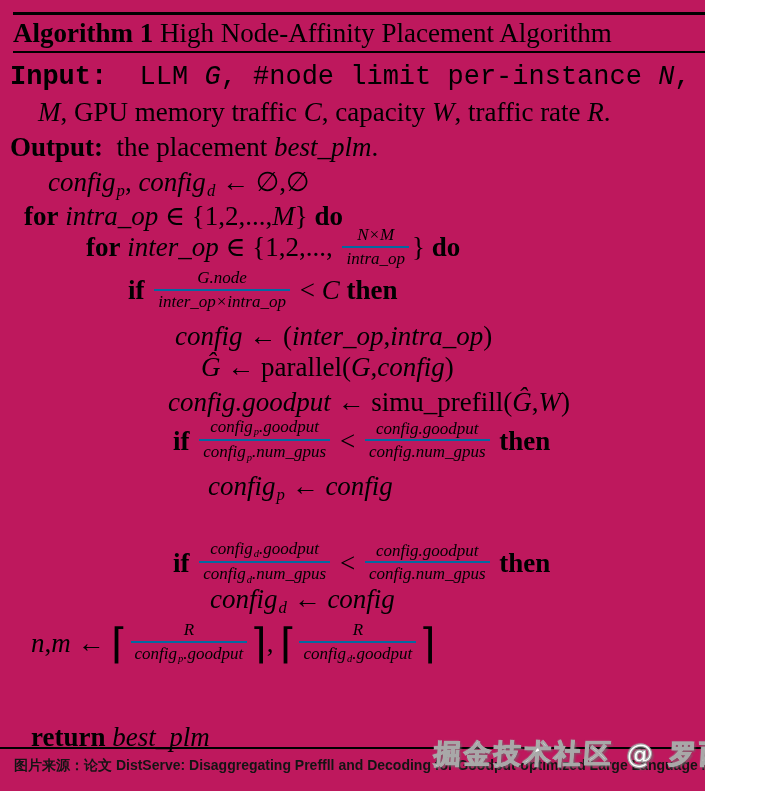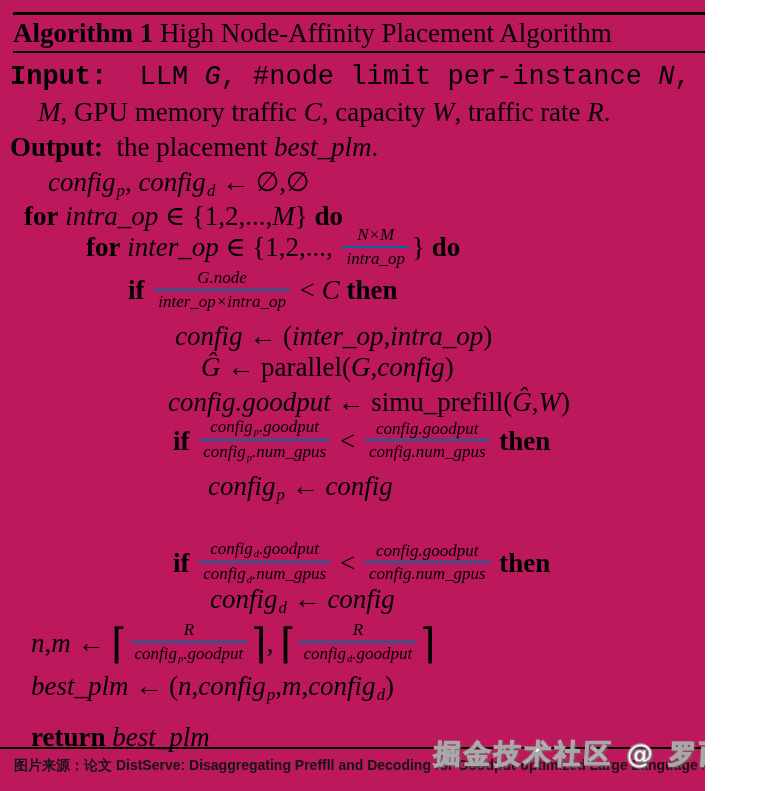--- a/index.html
+++ b/index.html
@@ -51,21 +51,20 @@
   <div class="line" style="left:86px;top:228px;"><span class="sg-b">for</span><span class="sg-r"> </span><span class="sg-i">inter_op</span><span class="sg-r"> ∈ {1,2,..., </span><span class="frac"><span class="num"><span class="sg-i">N×M</span></span><span class="den"><span class="sg-i">intra_op</span></span></span><span class="sg-r">} </span><span class="sg-b">do</span></div>
   <div class="line" style="left:128px;top:271px;"><span class="sg-b">if</span><span class="sg-r"> </span><span class="frac"><span class="num"><span class="sg-i">G.node</span></span><span class="den"><span class="sg-i">inter_op×intra_op</span></span></span><span class="sg-r"> &lt; </span><span class="sg-i">C</span><span class="sg-r"> </span><span class="sg-b">then</span></div>
   <div class="line" style="left:175px;top:321px;font-family:Liberation Serif, serif;"><span class="sg-i">config</span><span class="sg-r"> ← (</span><span class="sg-i">inter_op</span><span class="sg-r">,</span><span class="sg-i">intra_op</span><span class="sg-r">)</span></div>
   <div class="line" style="left:175px;top:352px;margin-left:26px;"><span class="sg-i">Ĝ</span><span class="sg-r"> ← parallel(</span><span class="sg-i">G</span><span class="sg-r">,</span><span class="sg-i">config</span><span class="sg-r">)</span></div>
   <div class="line" style="left:168px;top:387px;"><span class="sg-i">config.goodput</span><span class="sg-r"> ← simu_prefill(</span><span class="sg-i">Ĝ</span><span class="sg-r">,</span><span class="sg-i">W</span><span class="sg-r">)</span></div>
   <div class="line" style="left:173px;top:420px;"><span class="sg-b">if</span><span class="sg-r"> </span><span class="frac"><span class="num"><span class="sg-i">config</span><span class="sg-s">p</span><span class="sg-i">.goodput</span></span><span class="den"><span class="sg-i">config</span><span class="sg-s">p</span><span class="sg-i">.num_gpus</span></span></span><span class="sg-r"> &lt; </span><span class="frac"><span class="num"><span class="sg-i">config.goodput</span></span><span class="den"><span class="sg-i">config.num_gpus</span></span></span><span class="sg-r"> </span><span class="sg-b">then</span></div>
   <div class="line" style="left:208px;top:471px;"><span class="sg-i">config</span><span class="sg-s">p</span><span class="sg-r"> ← </span><span class="sg-i">config</span></div>
   <div class="line" style="left:173px;top:542px;"><span class="sg-b">if</span><span class="sg-r"> </span><span class="frac"><span class="num"><span class="sg-i">config</span><span class="sg-s">d</span><span class="sg-i">.goodput</span></span><span class="den"><span class="sg-i">config</span><span class="sg-s">d</span><span class="sg-i">.num_gpus</span></span></span><span class="sg-r"> &lt; </span><span class="frac"><span class="num"><span class="sg-i">config.goodput</span></span><span class="den"><span class="sg-i">config.num_gpus</span></span></span><span class="sg-r"> </span><span class="sg-b">then</span></div>
   <div class="line" style="left:210px;top:584px;"><span class="sg-i">config</span><span class="sg-s">d</span><span class="sg-r"> ← </span><span class="sg-i">config</span></div>
   <div class="line" style="left:31px;top:623px;"><span class="sg-i">n</span><span class="sg-r">,</span><span class="sg-i">m</span><span class="sg-r"> ← </span><span class="sg-c">⌈</span><span class="frac"><span class="num"><span class="sg-i">R</span></span><span class="den"><span class="sg-i">config</span><span class="sg-s">p</span><span class="sg-i">.goodput</span></span></span><span class="sg-c">⌉</span><span class="sg-r">, </span><span class="sg-c">⌈</span><span class="frac"><span class="num"><span class="sg-i">R</span></span><span class="den"><span class="sg-i">config</span><span class="sg-s">d</span><span class="sg-i">.goodput</span></span></span><span class="sg-c">⌉</span></div>
-  <div class="line" style="left:31px;top:671px;"><span class="sg-i">best_plm</span><span class="sg-r"> ← (</span><span class="sg-i">n</span><span class="sg-r">,</span><span class="sg-i">config</span><span class="sg-s">p</span><span class="sg-r">,</span><span class="sg-i">m</span><span class="sg-r">,</span><span class="sg-i">config</span><span class="sg-s">d</span><span class="sg-r">)</span></div>
   <div class="line" style="left:31px;top:702px;margin-top:20px;"><span class="sg-b">return</span><span class="sg-r"> </span><span class="sg-i">best_plm</span></div>
 
   <div class="rule" style="left:0px;top:747px;width:761px;height:2px;"></div>
 
   <div class="caption">图片来源：论文 DistServe: Disaggregating Preffll and Decoding for Goodput-optimized Large Language Model Serving</div>
 
   <div class="watermark">掘金技术社区 @ 罗西的思考</div>
 
 </div>
 

